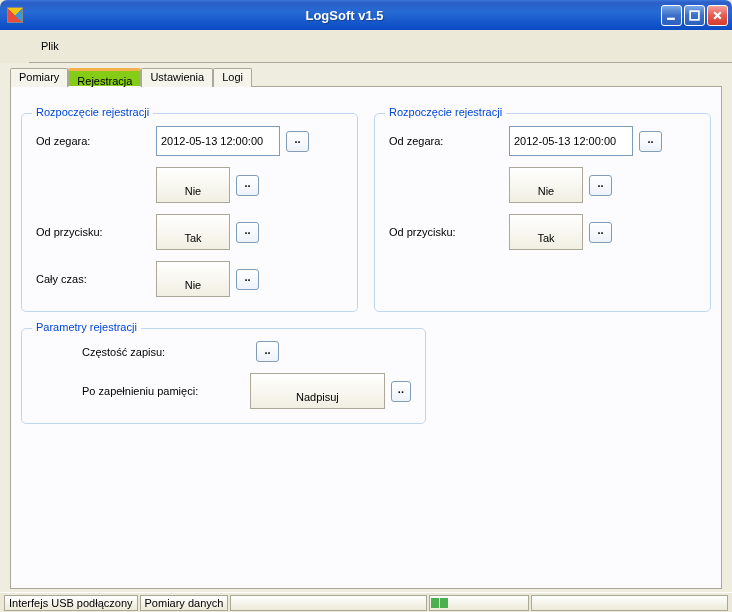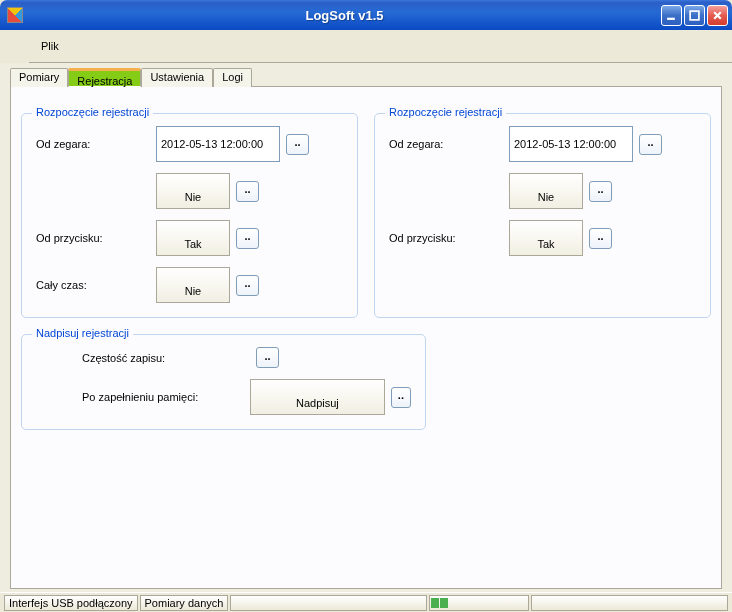--- a/index.html
+++ b/index.html
@@ -76,21 +76,21 @@
     .gb-end { flex: 1; }
     .gb-params { margin-top: 16px; width: 405px; }
     
     
     .row { display: flex; align-items: center; margin-bottom: 11px; }
     .row:last-child { margin-bottom: 0; }
     .row .lbl { flex: 0 0 120px; }
     .gb-params .row .lbl { flex: 0 0 168px; margin-left: 46px; }
     
     .txtbox {
-      height: 36px; border: 1px solid #7f9db9; background: #fff;
+      height: 30px; border: 1px solid #7f9db9; background: #fff;
       padding: 2px 4px; width: 124px; font-size: 11px;
     }
     .valbtn {
       height: 20px; border: 1px solid #aca899;
       background: linear-gradient(to bottom, #fff 0%, #f1efe2 100%);
       padding: 17px; width: 74px; text-align: center; cursor: pointer;
     }
     .valbtn.wide { width: 150px; }
     .dotbtn {
       height: 21px; width: 23px; border: 1px solid #7f9db9; border-radius: 3px;
@@ -194,21 +194,21 @@
         </div>
         <div class="row">
           <span class="lbl">Od przycisku:</span>
           <button class="valbtn">Tak</button>
           <span class="dotbtn"></span>
         </div>
       </div>
     </div>
 
     <div class="groupbox gb-params">
-      <div class="legend">Nadpisuj rejestracji</div>
+      <div class="legend">Parametry rejestracji</div>
       <div class="row">
         <span class="lbl">Częstość zapisu:</span>
         <span class="dotbtn"></span>
       </div>
       <div class="row">
         <span class="lbl">Po zapełnieniu pamięci:</span>
         <button class="valbtn wide">Nadpisuj</button>
         <span class="dotbtn"></span>
       </div>
     </div>

